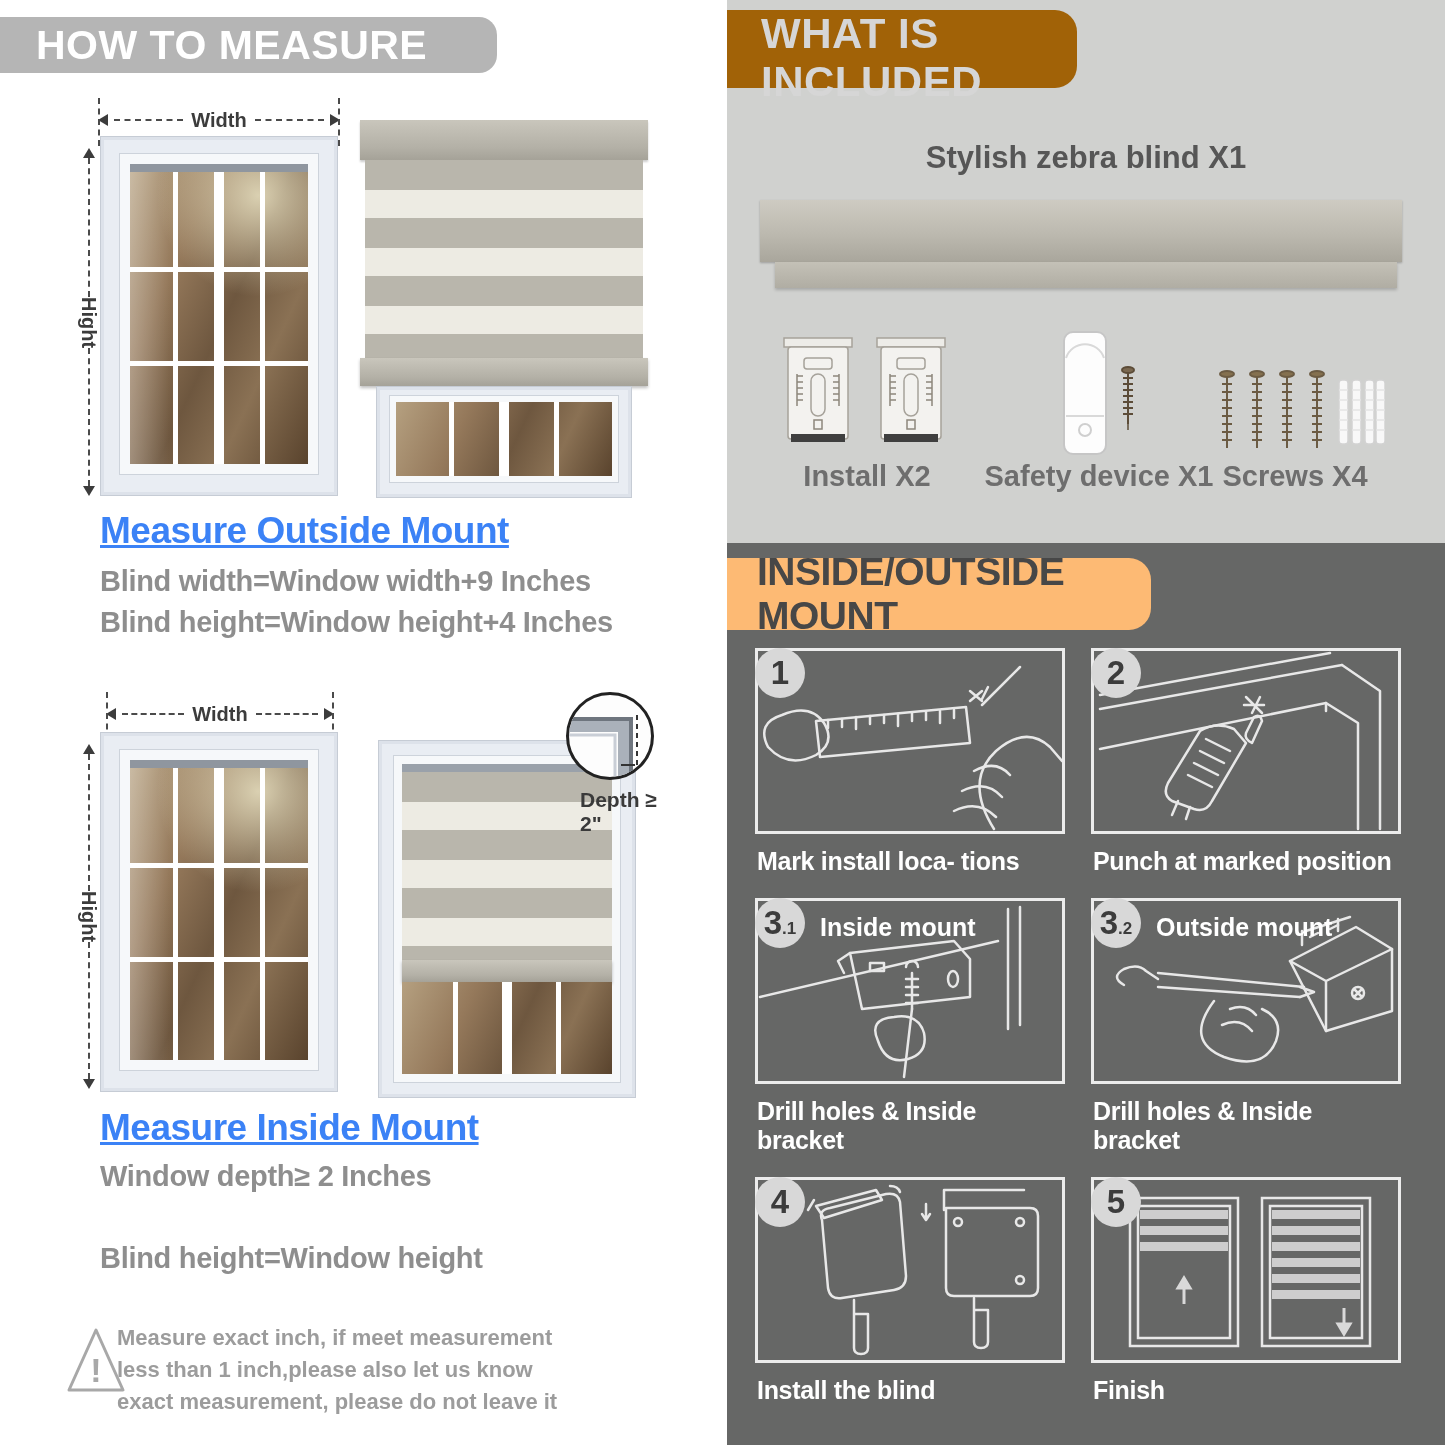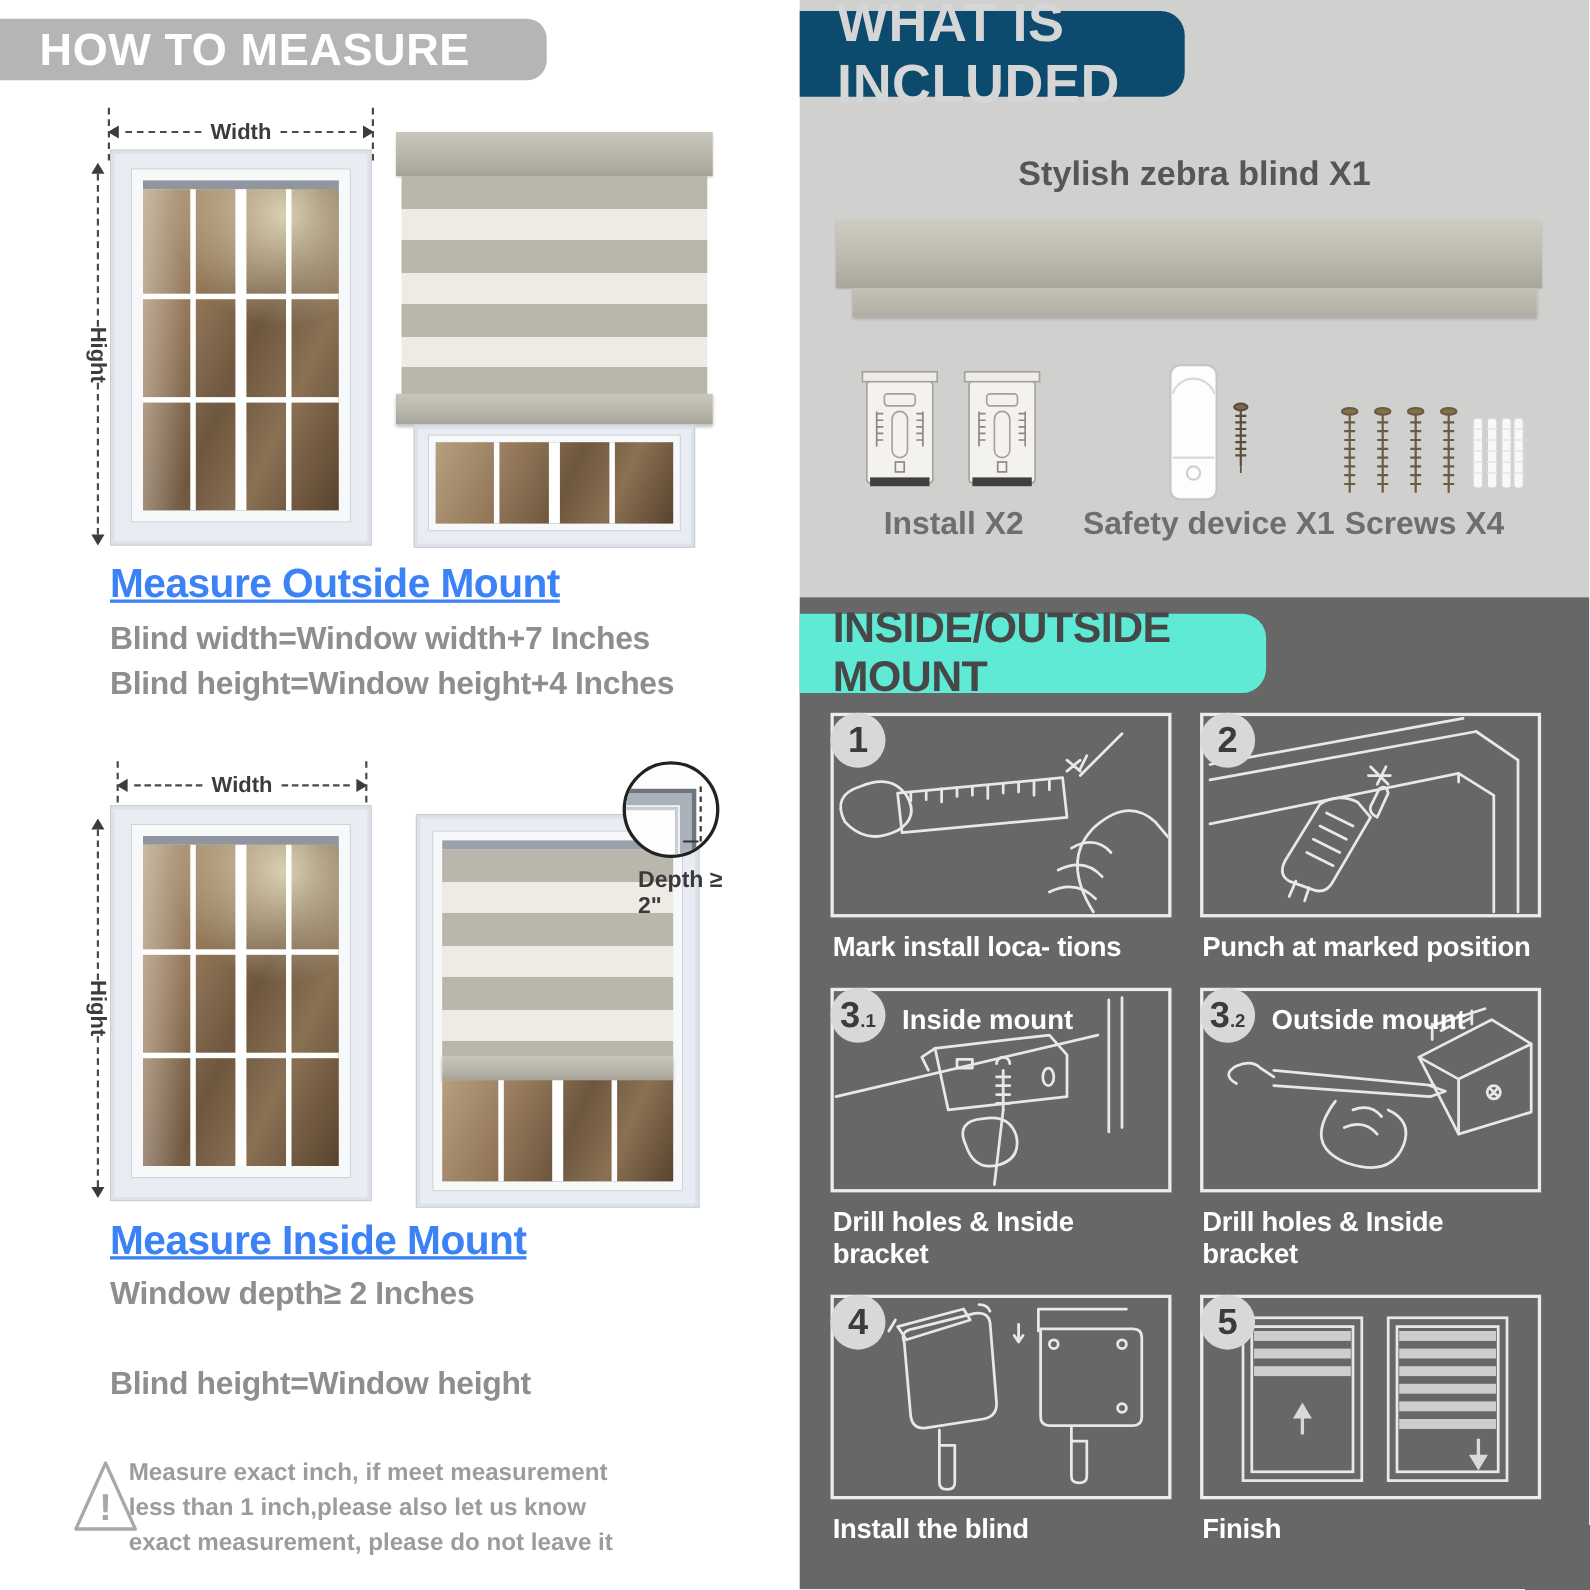--- a/index.html
+++ b/index.html
@@ -62,38 +62,38 @@
              background:#fdfdfd; overflow:hidden; }
   .depth-lbl { position:absolute; font-size:21px; font-weight:bold; color:#3a3a3a; }
 
   .note { position:absolute; display:flex; align-items:flex-start; }
   .note-text { font-size:22px; color:#9c9c9c; font-weight:600; line-height:1.45; width:452px; margin-left:52px; margin-top:4px; }
 
   
   .col-right { position:absolute; left:727px; top:0; width:718px; height:1445px; }
   .sec-included { position:absolute; left:0; top:0; width:718px; height:543px; background:#d0d1cf; }
   .banner-included {
-    position:absolute; left:0; top:10px; width:350px; height:78px; background:#0c4a6e;
-    border-radius:0 22px 22px 0; display:flex; align-items:center; padding-left:34px;
-    color:#d6d6d6; font-size:49px; font-weight:bold; letter-spacing:.5px;
+    position:absolute; left:0; top:10px; width:350px; height:78px; background:#a16207;
+    border-radius:0 22px 22px 0; display:flex; padding-left:34px;
+    color:#d6d6d6; font-size:42px; font-weight:bold; letter-spacing:.5px;
   }
   .product-label { position:absolute; left:0; top:140px; width:100%; text-align:center;
     font-size:31px; font-weight:bold; color:#565656; }
   .headrail-main { position:absolute; left:33px; top:200px; width:642px; height:62px;
     background:linear-gradient(180deg,#cecbc2 0%,#bcb9af 55%,#a9a69c 100%);
     box-shadow:0 1px 2px rgba(0,0,0,.25); }
   .headrail-lip { position:absolute; left:48px; top:262px; width:622px; height:26px;
     background:linear-gradient(180deg,#c4c1b7 0%,#b0ada3 100%);
     box-shadow:0 2px 3px rgba(0,0,0,.2); }
   .hw { position:absolute; }
   .hw-label { position:absolute; top:460px; text-align:center; font-size:29px; font-weight:bold; color:#6e6e6e; }
 
   .sec-mount { position:absolute; left:0; top:543px; width:718px; height:902px; background:#666766; }
   .banner-mount {
-    position:absolute; left:0; top:15px; width:424px; height:72px; background:#5eead4;
+    position:absolute; left:0; top:15px; width:424px; height:72px; background:#fdba74;
     border-radius:0 22px 22px 0; display:flex; align-items:center; padding-left:30px;
     color:#474747; font-size:39px; font-weight:bold; letter-spacing:-.5px;
   }
   .steps { position:absolute; left:28px; top:105px; width:646px;
     display:grid; grid-template-columns:310px 310px; column-gap:26px; }
   .step { margin-bottom:22px; }
   .panel { position:relative; height:186px; border:3px solid #ececec; }
   .badge { position:absolute; left:-3px; top:-3px; width:50px; height:50px; border-radius:50%;
     background:#d8d8d8; color:#3c3c3c; display:flex; align-items:center; justify-content:center;
     font-weight:bold; font-size:33px; }
@@ -147,21 +147,21 @@
               linear-gradient(#fff,#fff) 50% 0/10px 100% no-repeat,
               linear-gradient(#fff,#fff) 25% 0/5px 100% no-repeat,
               linear-gradient(#fff,#fff) 75% 0/5px 100% no-repeat,
               linear-gradient(115deg,#b5a080 0%,#95795b 30%,#6e573f 55%,#8a7154 75%,#59432d 100%);"></div>
         </div>
       </div>
     </div>
   </div>
 
   <div class="h2" style="left:100px; top:510px;">Measure Outside Mount</div>
-  <div class="pline" style="left:100px; top:565px;">Blind width=Window width+7 Inches</div>
+  <div class="pline" style="left:100px; top:565px;">Blind width=Window width+9 Inches</div>
   <div class="pline" style="left:100px; top:606px;">Blind height=Window height+4 Inches</div>
 
   <div class="fig" style="left:78px; top:692px; width:580px; height:410px;">
     <div class="warrow" style="left:28px; top:12px; width:228px;">
       <span class="endline l"></span>
       <span class="tri-l"></span>
       <span class="dash"></span>
       <span class="lbl">Width</span>
       <span class="dash"></span>
       <span class="tri-r"></span>

